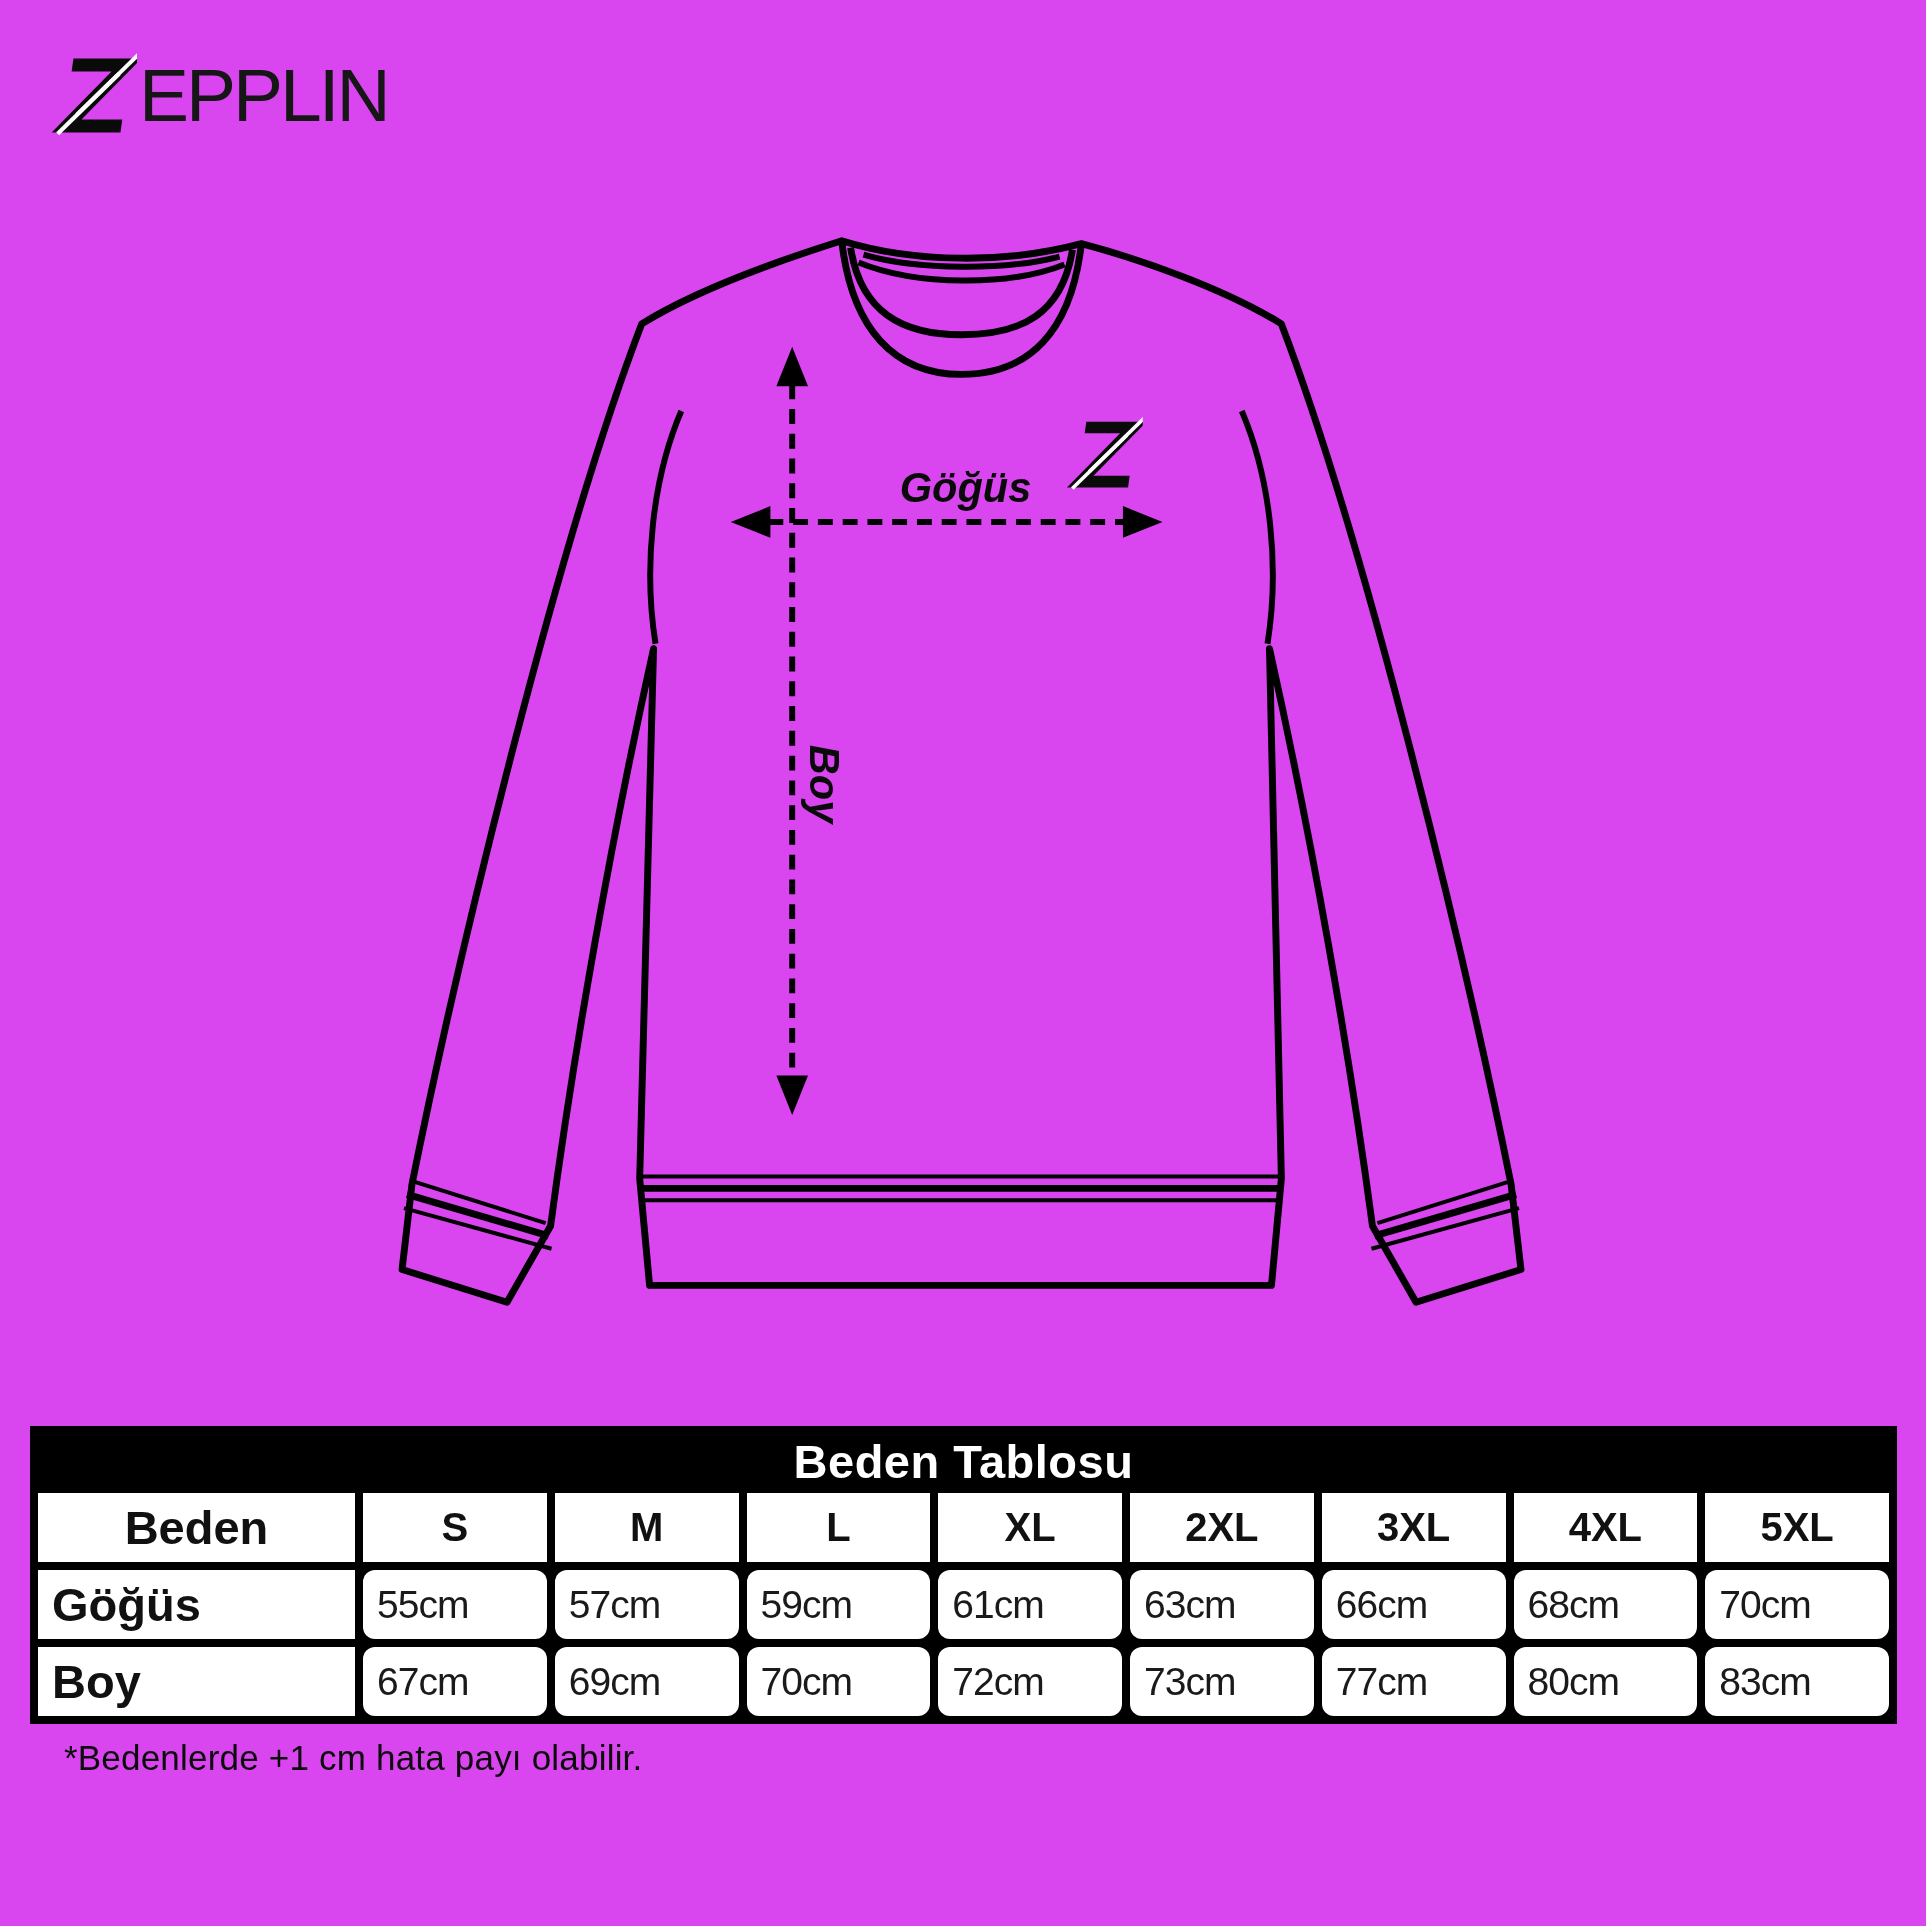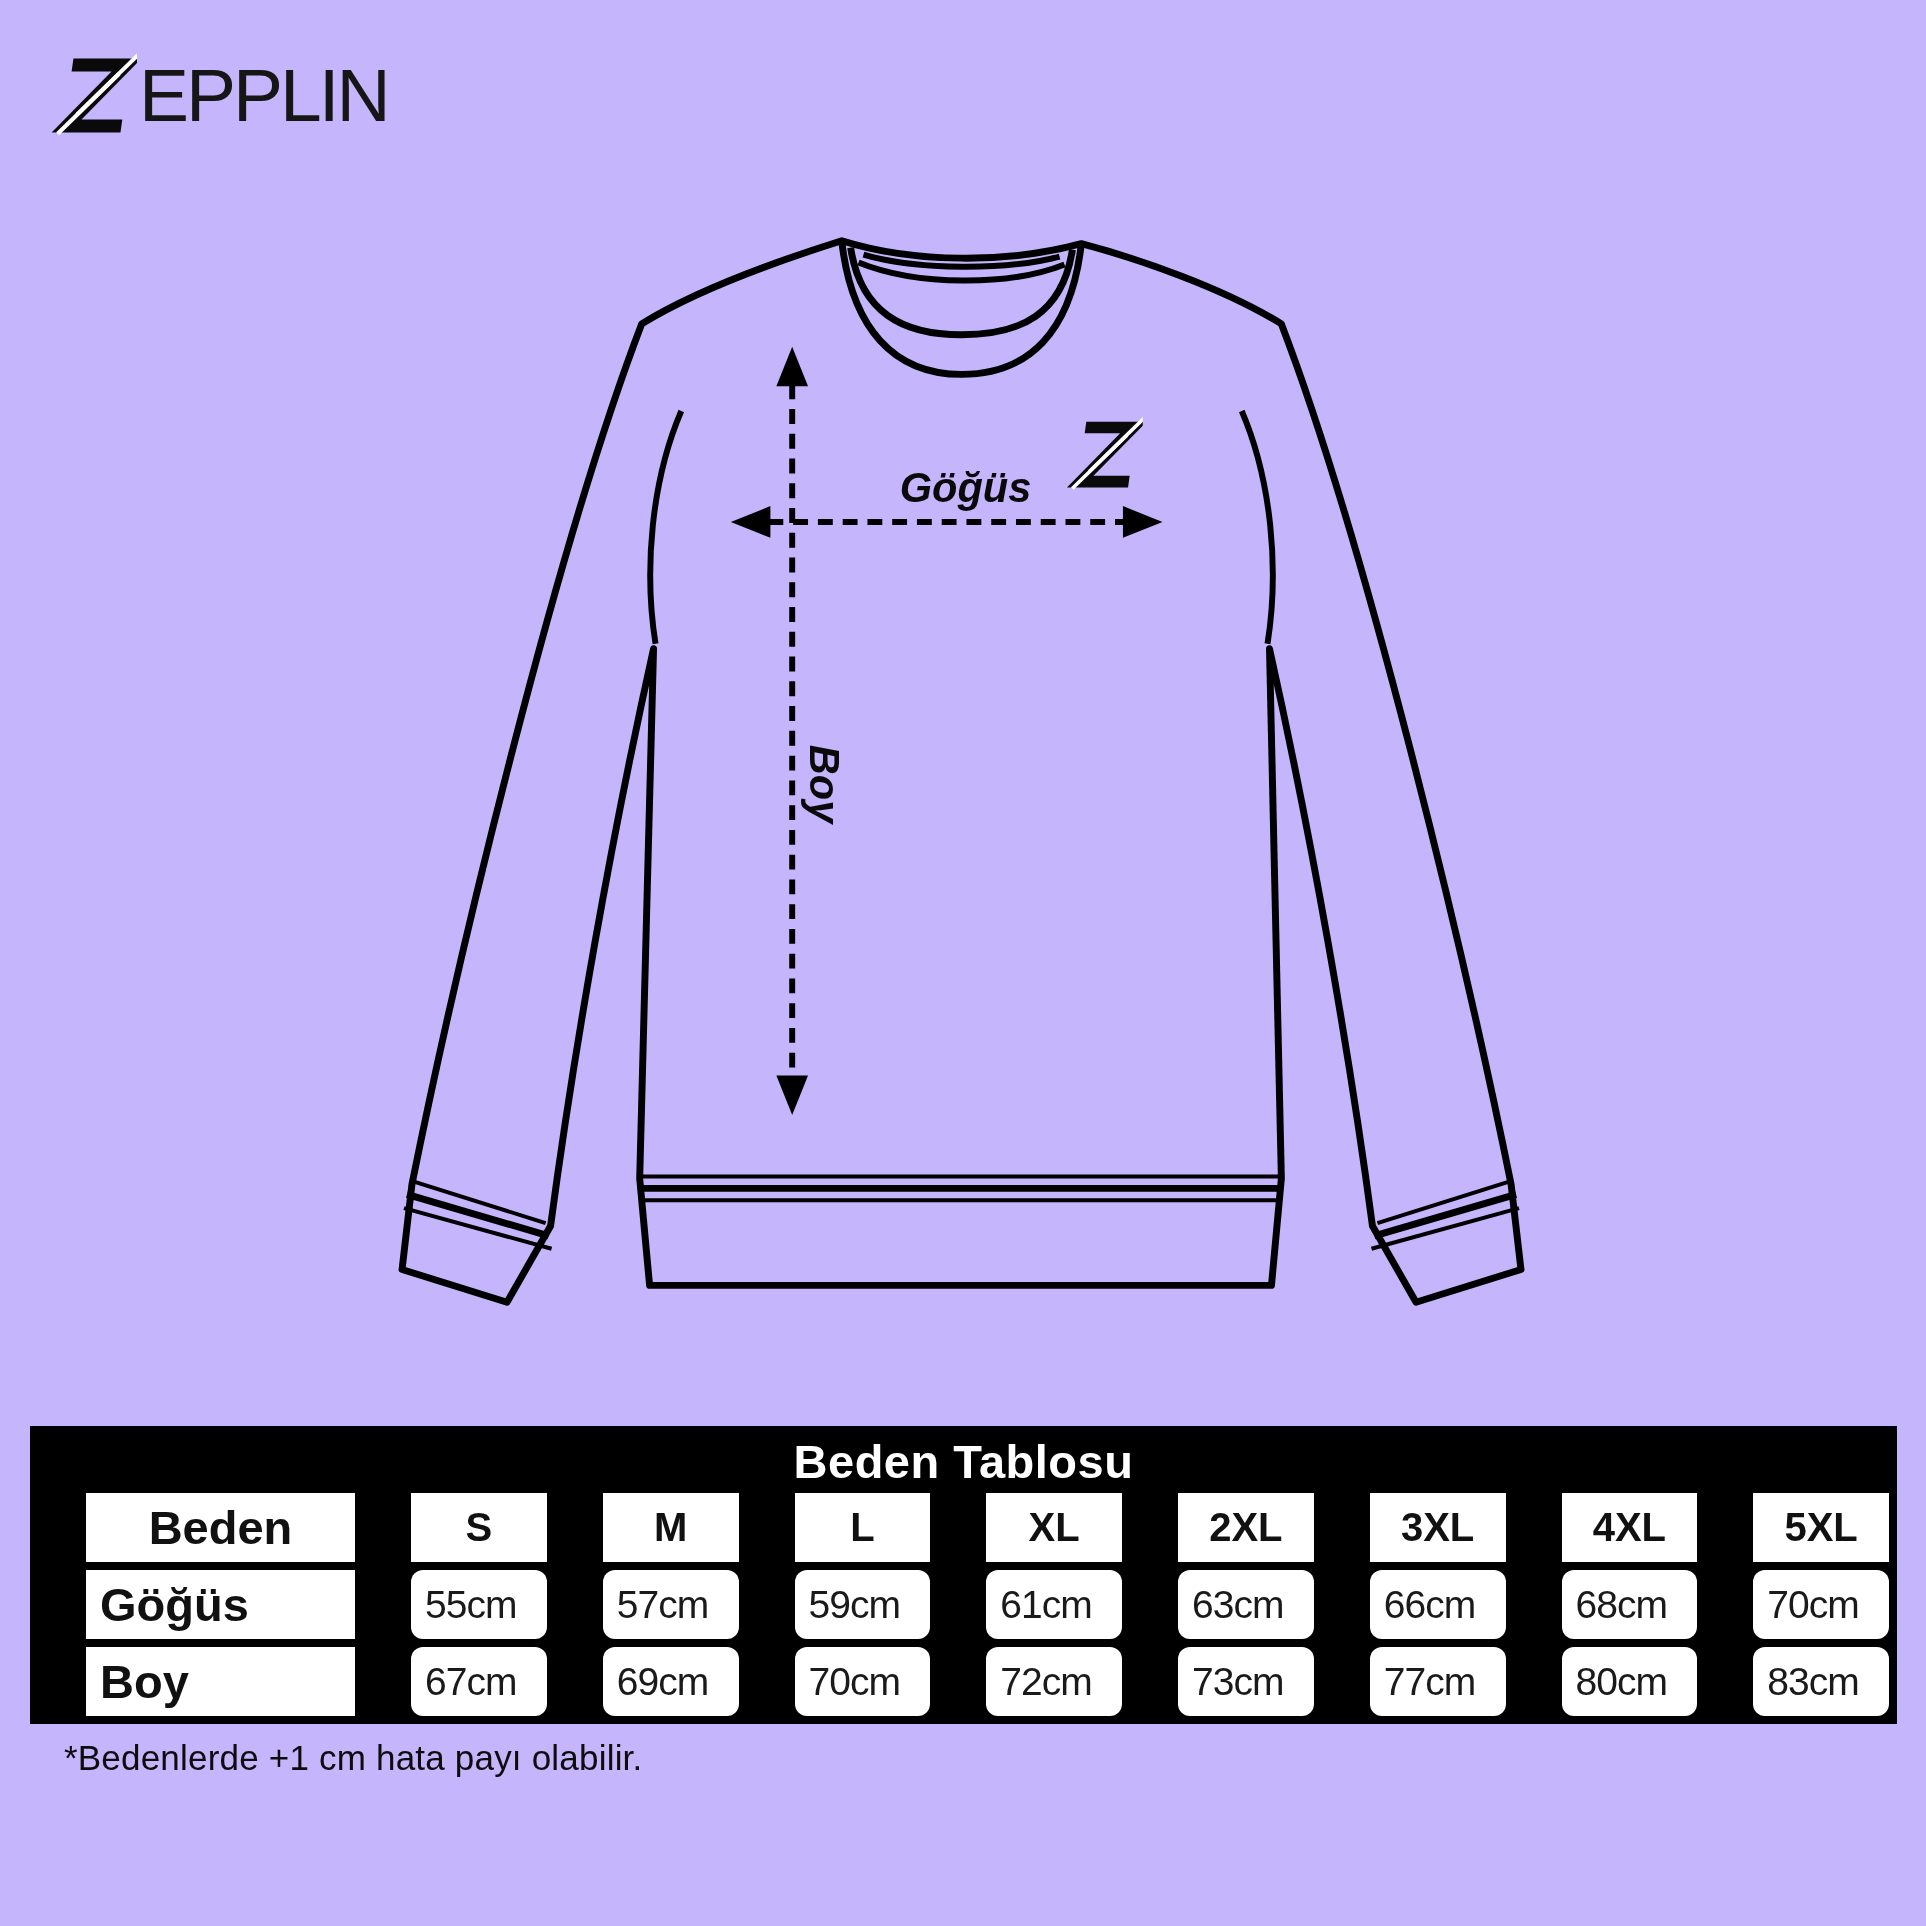--- a/index.html
+++ b/index.html
@@ -1,18 +1,18 @@
 <!DOCTYPE html>
 <html><head>
 <meta charset="utf-8">
 <style>
   * { margin:0; padding:0; box-sizing:border-box; }
   html,body { background:#ffffff; }
   body { font-family:"Liberation Sans", sans-serif; color:#111; }
-  .page { position:relative; width:1927px; height:1927px; background:#c4b5fd; overflow:hidden; }
+  .page { position:relative; width:1927px; height:1927px; background:#d946ef; overflow:hidden; }
 
   
   .brand { position:absolute; left:50px; top:50px; display:flex; align-items:center; }
   .brand .zmark { width:87px; height:91px; display:block; }
   .brand .brand-text {
     font-size:75px; font-weight:400; letter-spacing:-3px; color:#161616;
     margin-left:2px; line-height:1;
   }
   .title {
     position:absolute; left:0; right:0; top:87px; text-align:center;
@@ -34,21 +34,21 @@
   .size-table-title {
     color:#fff; font-size:47px; font-weight:700; text-align:center;
     height:57px; line-height:55px; letter-spacing:0.5px;
   }
   .grid {
     display:grid; grid-template-columns:317px repeat(8, 1fr);
     gap:8px; margin-top:2px;
   }
   .cell {
     background:#fff; height:69px; display:flex; align-items:center;
-    overflow:hidden; white-space:nowrap;margin-left:48px;
+    overflow:hidden; white-space:nowrap;
   }
   .cell.c-center { justify-content:center; }
   .cell.c-left   { padding-left:14px; }
   .hdr   { font-weight:700; font-size:40px; }
   .hdr-first { font-weight:700; font-size:47px; }
   .rowlabel  { font-weight:700; font-size:47px; }
   .val   { font-weight:400; font-size:39px; color:#1a1a1a; letter-spacing:-1px;border-radius:12px; }
 
   .footnote {
     position:absolute; left:32px; top:1738px;

